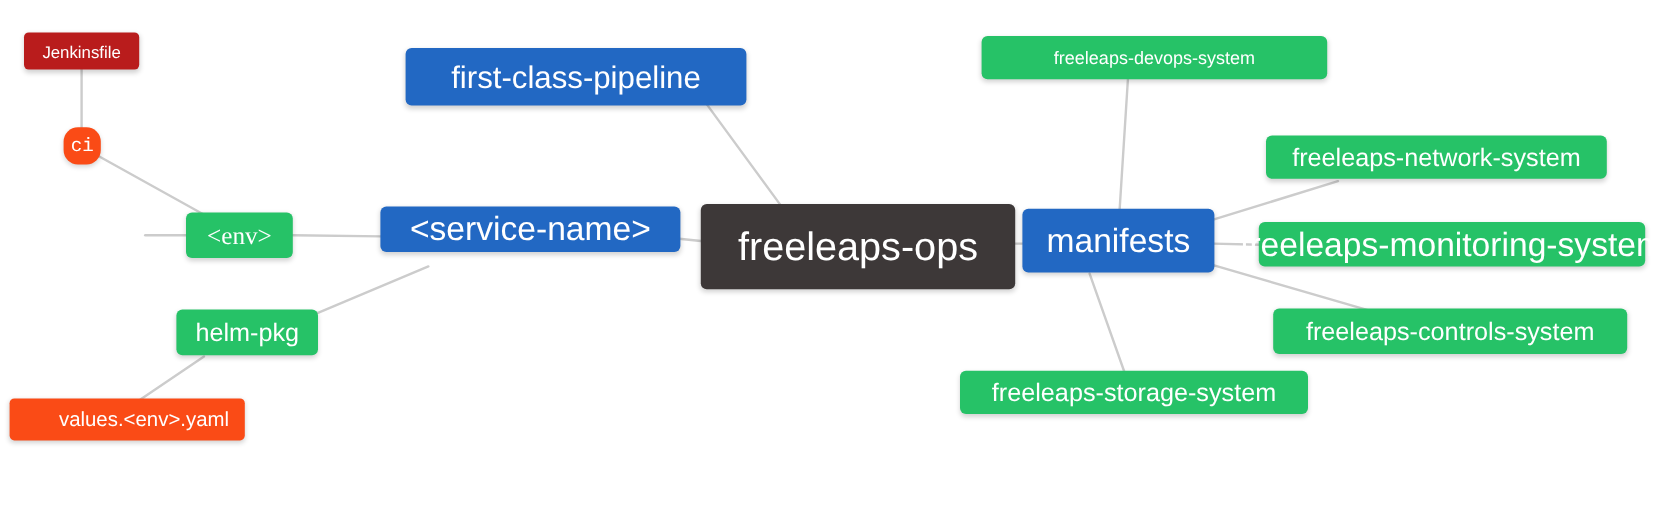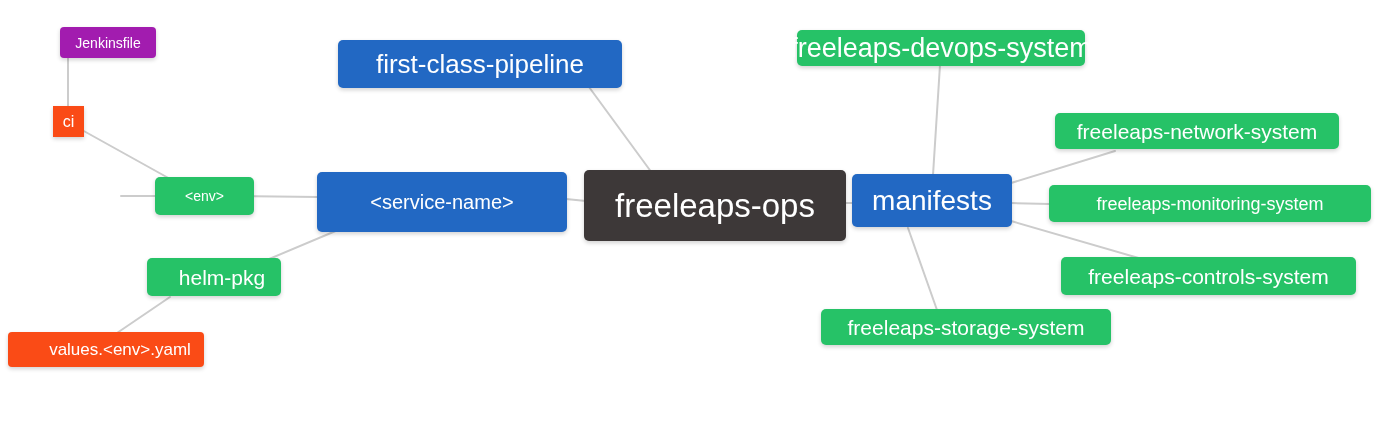--- a/index.html
+++ b/index.html
@@ -18,30 +18,30 @@
     color:#ffffff;
     border-radius:5px;
     box-shadow:0 2px 4px rgba(0,0,0,0.18);
     white-space:nowrap;
     cursor:default;
     line-height:1;
   }
   
   .n-root      {left:584px; top:170px; width:262px; height:71px; font-size:33px;}
   .n-fcp       {left:314px; top:40px;  width:284px; height:48px; font-size:26px;margin-left:24px;}
-  .n-svc       {left:317px; top:172px; width:250px; height:60px; font-size:20px;}
+  .n-svc       {left:317px; top:172px; width:250px; height:38px; font-size:28px;}
   .n-manifests {left:852px; top:174px; width:160px; height:53px; font-size:28px;}
-  .n-env       {left:155px; top:177px; width:99px;  height:38px; font-size:14px;}
-  .n-helm      {left:147px; top:258px; width:118px; height:38px; font-size:21px;padding-left:16px;}
-  .n-devops    {left:797px; top:30px;  width:288px; height:36px; font-size:27px;}
+  .n-env       {left:155px; top:177px; width:89px;  height:38px; font-size:21px;font-family:Liberation Serif, serif;}
+  .n-helm      {left:147px; top:258px; width:118px; height:38px; font-size:21px;}
+  .n-devops    {left:818px; top:30px;  width:288px; height:36px; font-size:15px;}
   .n-network   {left:1055px;top:113px; width:284px; height:36px; font-size:21px;}
-  .n-monitoring{left:1049px;top:185px; width:322px; height:37px; font-size:18px;}
+  .n-monitoring{left:1049px;top:185px; width:322px; height:37px; font-size:28px;}
   .n-controls  {left:1061px;top:257px; width:295px; height:38px; font-size:21px;}
-  .n-storage   {left:821px; top:309px; width:290px; height:36px; font-size:21px;}
-  .n-ci        {left:53px;  top:106px; width:31px;  height:31px; font-size:16px; border-radius:0;}
+  .n-storage   {left:800px; top:309px; width:290px; height:36px; font-size:21px;}
+  .n-ci        {left:53px;  top:106px; width:31px;  height:31px; font-size:16px; border-radius:12px;font-family:Liberation Mono, monospace;}
   .n-argo      {left:30px;  top:180px; width:91px;  height:32px; font-size:17px; border-radius:4px;}
   .n-values    {left:8px;   top:332px; width:168px; height:35px; font-size:17px; border-radius:4px;padding-left:28px;}
   .n-jenkins   {left:20px;  top:27px;  width:96px;  height:31px; font-size:14px; border-radius:4px;}
 </style>
 </head>
 <body>
 
 <div id="canvas">
 
   <svg id="edges" viewBox="0 0 1390 421" xmlns="http://www.w3.org/2000/svg">
@@ -67,15 +67,15 @@
   <div class="node n-manifests" style="background: rgb(34, 104, 195); color: rgb(255, 255, 255);">manifests</div>
   <div class="node n-env" style="background: rgb(38, 194, 103); color: rgb(255, 255, 255);">&lt;env&gt;</div>
   <div class="node n-helm" style="background: rgb(38, 194, 103); color: rgb(255, 255, 255);">helm-pkg</div>
   <div class="node n-devops" style="background: rgb(38, 194, 103); color: rgb(255, 255, 255);">freeleaps-devops-system</div>
   <div class="node n-network" style="background: rgb(38, 194, 103); color: rgb(255, 255, 255);">freeleaps-network-system</div>
   <div class="node n-monitoring" style="background: rgb(38, 194, 103); color: rgb(255, 255, 255);">freeleaps-monitoring-system</div>
   <div class="node n-controls" style="background: rgb(38, 194, 103); color: rgb(255, 255, 255);">freeleaps-controls-system</div>
   <div class="node n-storage" style="background: rgb(38, 194, 103); color: rgb(255, 255, 255);">freeleaps-storage-system</div>
   <div class="node n-ci" style="background: rgb(250, 75, 22); color: rgb(255, 255, 255);">ci</div>
   <div class="node n-values" style="background: rgb(250, 75, 22); color: rgb(255, 255, 255);">values.&lt;env&gt;.yaml</div>
-  <div class="node n-jenkins" style="background: #a21caf; color: rgb(255, 255, 255); margin-left: 40px;">Jenkinsfile</div>
+  <div class="node n-jenkins" style="background: #b91c1c; color: rgb(255, 255, 255);">Jenkinsfile</div>
 
 </div>
 
 </body></html>

